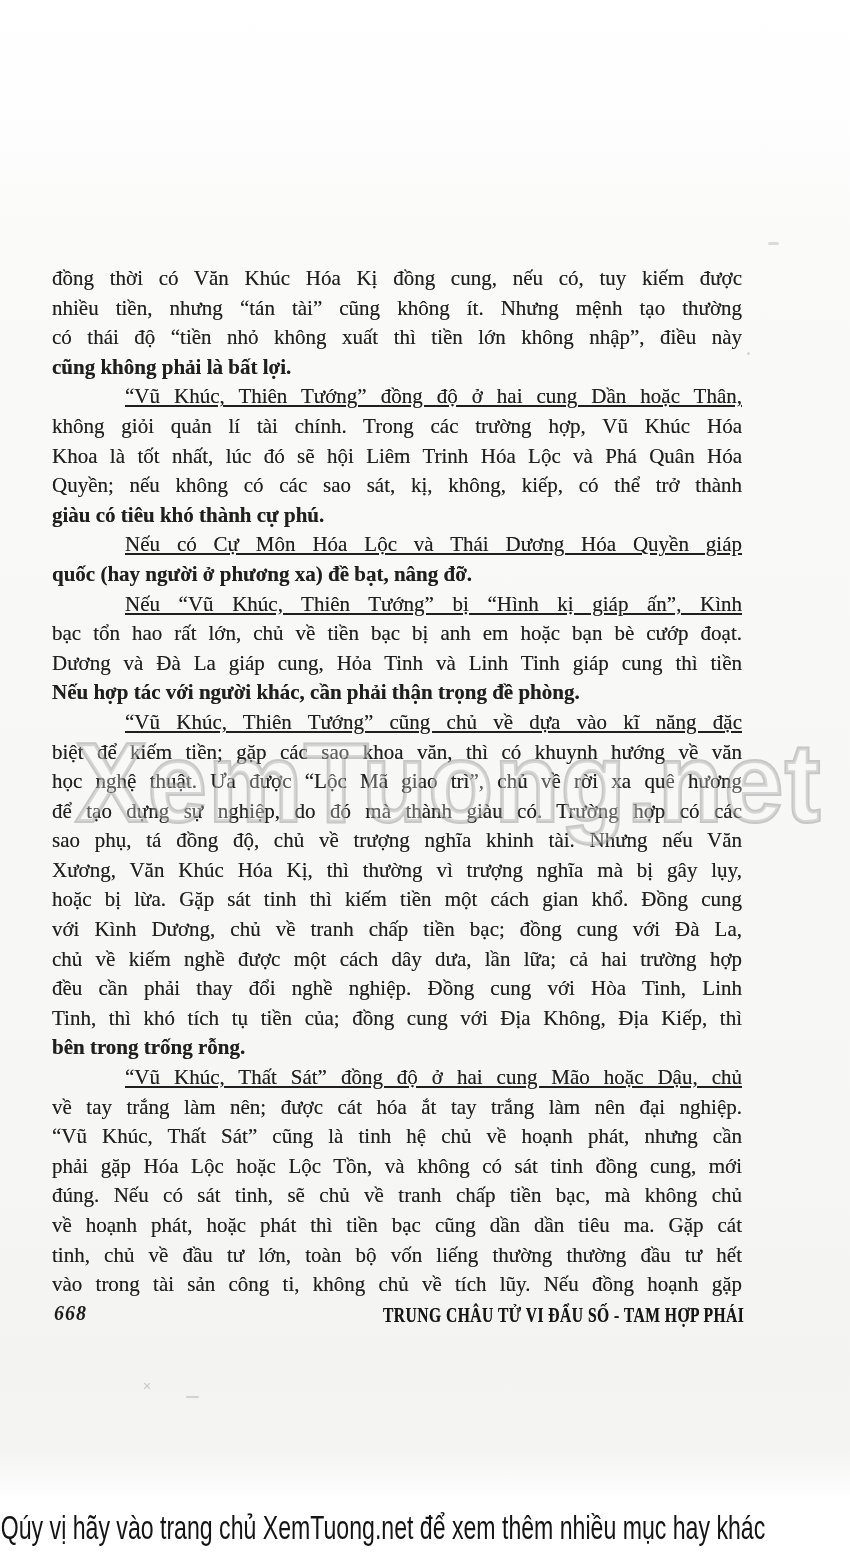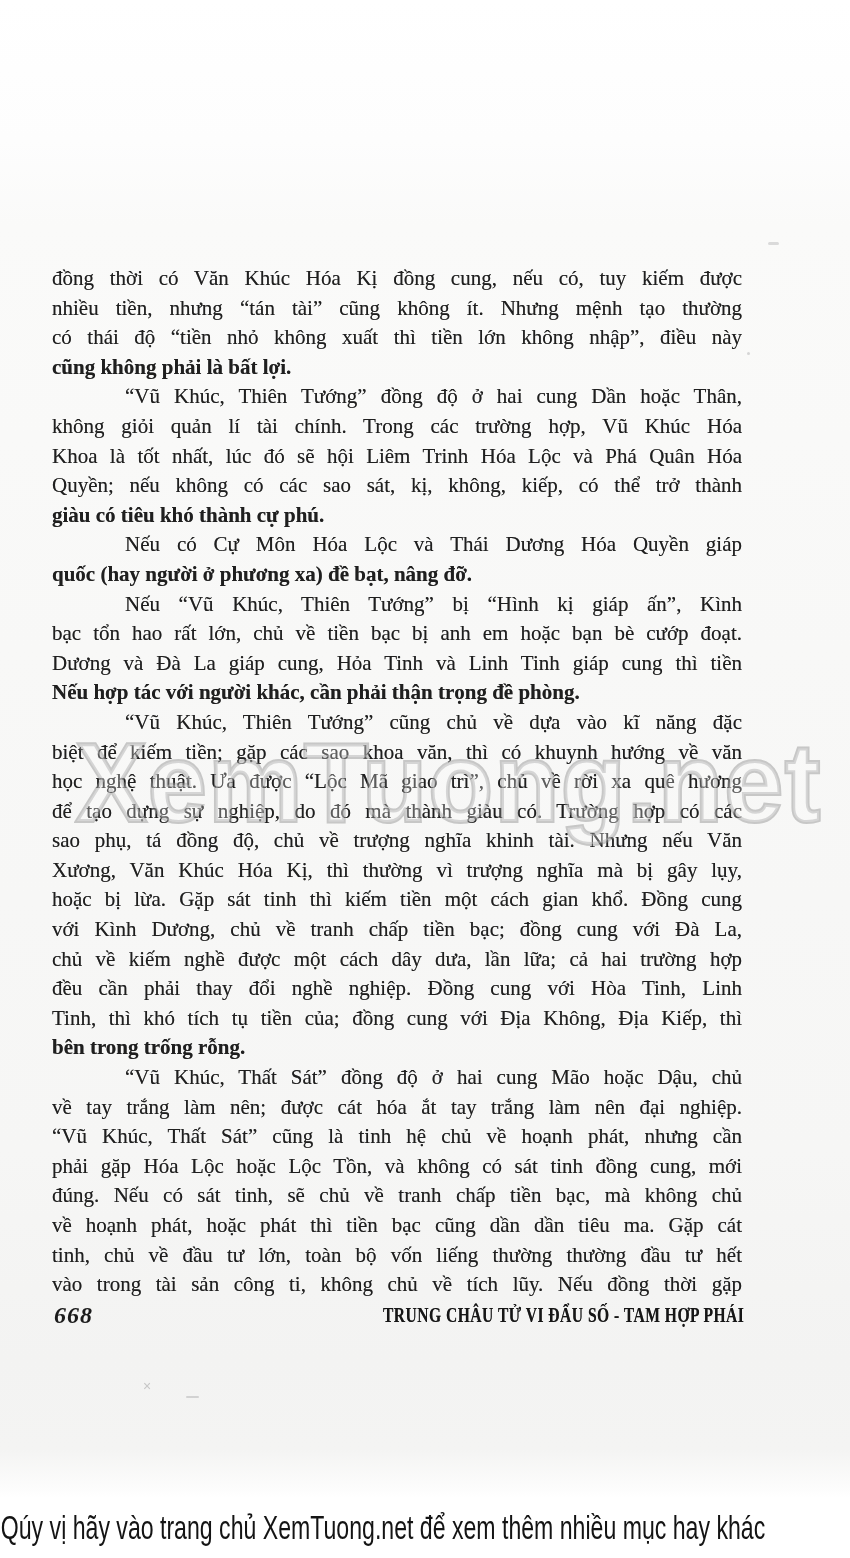--- a/index.html
+++ b/index.html
@@ -16,26 +16,26 @@
   }
   
   .text-block{
     position:absolute;left:52px;top:220px;width:690px;
     font-size:21px;line-height:29.6px;color:#1f1f1f;
     text-shadow:0 0 .5px rgba(35,35,35,.55);
     margin-top:44px;
   }
   .line{text-align:justify;text-align-last:justify;height:29.6px;overflow:hidden;}
   .line.end{text-align-last:left;font-weight:bold;}
-  .line.ind{text-indent:73px;}
+  .line.ind{text-indent:73px;text-decoration:underline;}
   
   .footer{position:absolute;left:52px;top:1299px;width:692px;height:36px;}
   .page-num{
     position:absolute;left:2px;top:3px;
-    font-style:italic;font-weight:bold;font-size:24px;color:#1b1b1b;letter-spacing:1px;
+    font-style:italic;font-weight:bold;font-size:20px;color:#1b1b1b;letter-spacing:1px;
   }
   .running-title{
     position:absolute;right:0;top:5px;white-space:nowrap;
     font-weight:bold;font-size:20px;color:#161616;letter-spacing:.6px;
     transform:scaleX(.78);transform-origin:100% 50%;
     text-shadow:0 0 .5px rgba(20,20,20,.6);
   }
   
   .watermark{
     position:absolute;left:76px;top:727px;white-space:nowrap;
@@ -96,21 +96,21 @@
       <div class="line">đều cần phải thay đổi nghề nghiệp. Đồng cung với Hòa Tinh, Linh</div>
       <div class="line">Tinh, thì khó tích tụ tiền của; đồng cung với Địa Không, Địa Kiếp, thì</div>
       <div class="line end">bên trong trống rỗng.</div>
       <div class="line ind">“Vũ Khúc, Thất Sát” đồng độ ở hai cung Mão hoặc Dậu, chủ</div>
       <div class="line">về tay trắng làm nên; được cát hóa ắt tay trắng làm nên đại nghiệp.</div>
       <div class="line">“Vũ Khúc, Thất Sát” cũng là tinh hệ chủ về hoạnh phát, nhưng cần</div>
       <div class="line">phải gặp Hóa Lộc hoặc Lộc Tồn, và không có sát tinh đồng cung, mới</div>
       <div class="line">đúng. Nếu có sát tinh, sẽ chủ về tranh chấp tiền bạc, mà không chủ</div>
       <div class="line">về hoạnh phát, hoặc phát thì tiền bạc cũng dần dần tiêu ma. Gặp cát</div>
       <div class="line">tinh, chủ về đầu tư lớn, toàn bộ vốn liếng thường thường đầu tư hết</div>
-      <div class="line">vào trong tài sản công ti, không chủ về tích lũy. Nếu đồng thời gặp</div>
+      <div class="line">vào trong tài sản công ti, không chủ về tích lũy. Nếu đồng hoạnh gặp</div>
     </div>
 
   <div class="watermark">XemTuong.net</div>
 
   <div class="footer">
     <span class="page-num">668</span>
     <span class="running-title">TRUNG CHÂU TỬ VI ĐẨU SỐ - TAM HỢP PHÁI</span>
   </div>
 
   <span class="speck speck-x">×</span>

